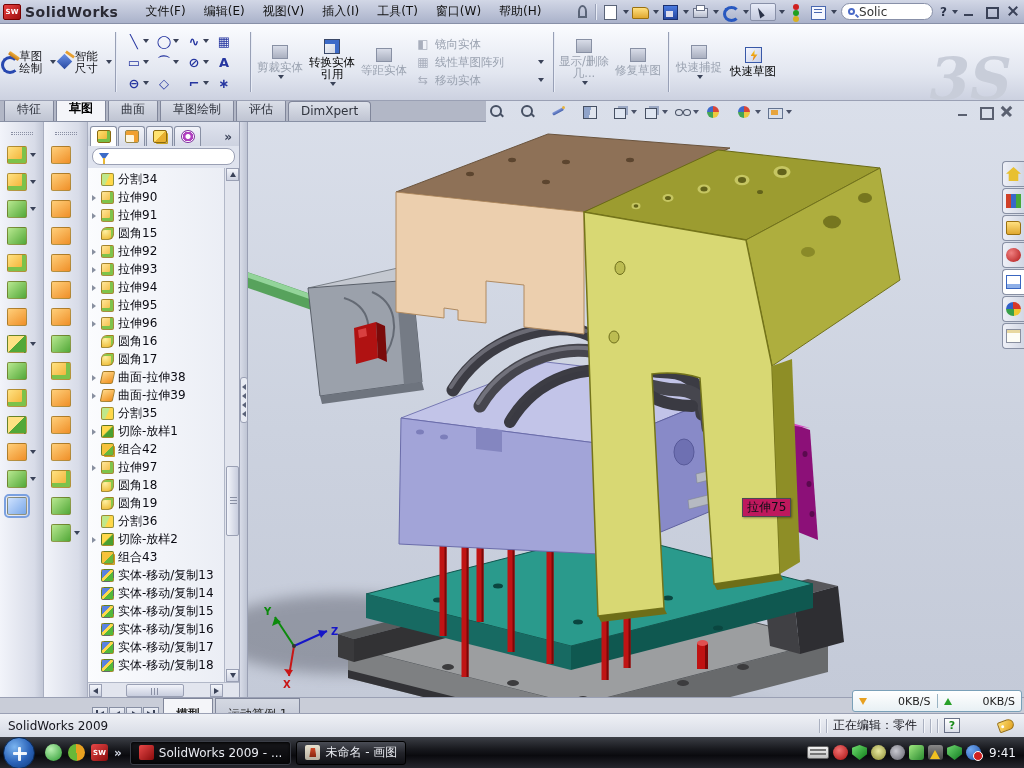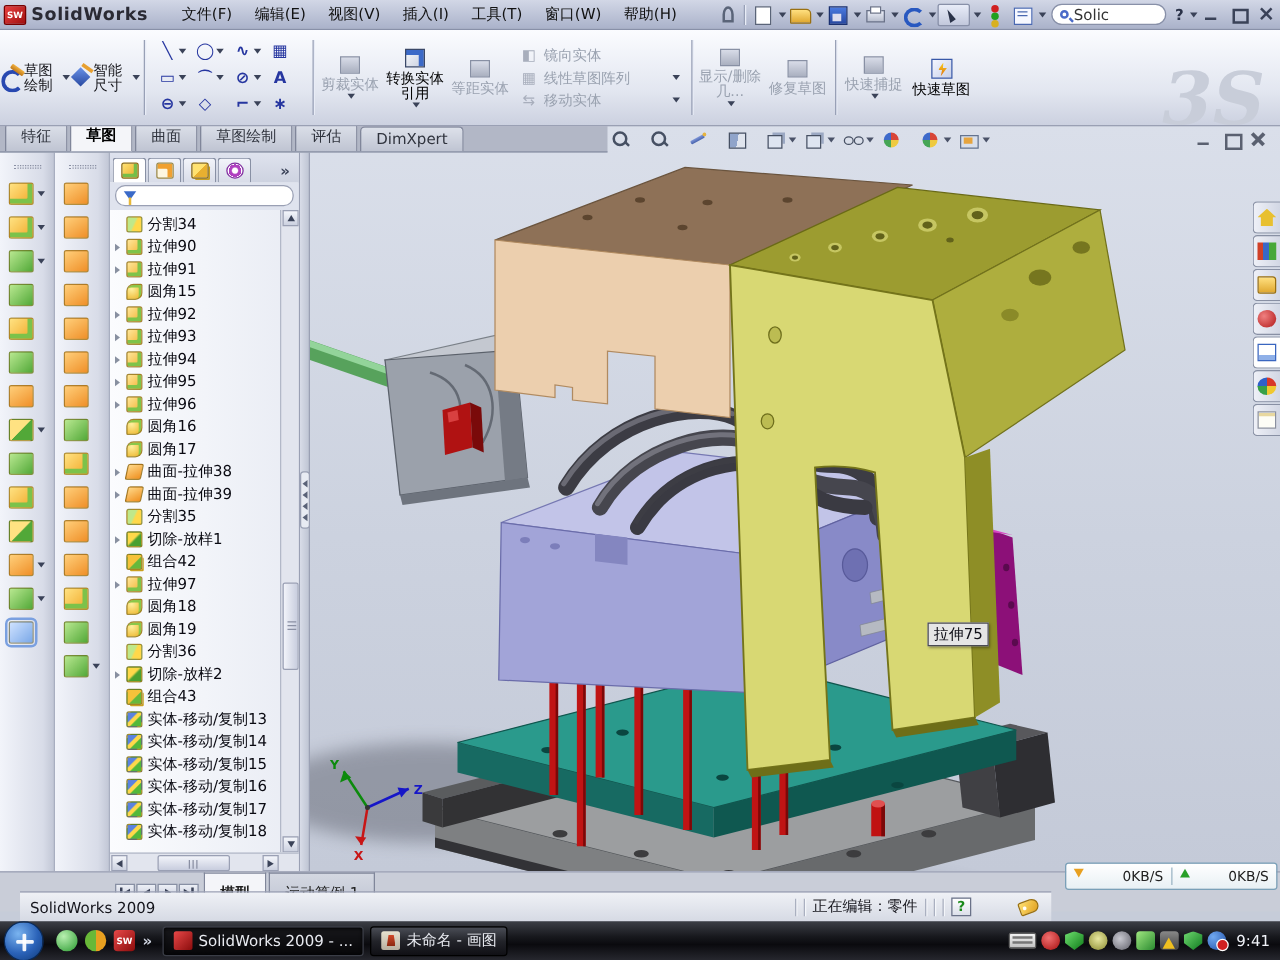--- a/index.html
+++ b/index.html
@@ -157,42 +157,42 @@
 .tpbtn{width:22px;height:26px;border:1px solid #8890a4;border-right:none;border-radius:4px 0 0 4px;background:linear-gradient(90deg,#eef0f7,#d2d7e4);display:flex;align-items:center;justify-content:center}
 .tpbtn.active{background:#fff}
 .tp-i{width:15px;height:14px}
 .tp-home{background:#e8c030;clip-path:polygon(50% 0,100% 48%,82% 48%,82% 100%,18% 100%,18% 48%,0 48%)}
 .tp-lib{background:linear-gradient(90deg,#d04028 32%,#3868c8 32% 64%,#48a838 64%)}
 .tp-folder{background:linear-gradient(#ffe080,#e0a830);border:1px solid #9a7010;border-radius:1px 3px 2px 2px}
 .tp-sws{background:radial-gradient(circle at 35% 35%,#f08080,#b01818);border-radius:50%}
 .tp-pal{background:#fff;border:1.5px solid #3a66c0;box-shadow:inset 0 -4px 0 #8fb0e8}
 .tp-ball{background:conic-gradient(#d83828 0 25%,#f0c830 0 50%,#38a048 0 75%,#3060c8 0);border-radius:50%}
 .tp-doc{background:#fdfdf6;border:1px solid #8a90a0;box-shadow:inset 0 3px 0 #e8d8a0}
-#tooltip{position:absolute;left:742px;top:498px;background:#e5e5e5;border:1px solid #4a4a52;padding:0 4px;font-size:12px;color:#101018;z-index:8;box-shadow:1px 1px 2px rgba(0,0,0,.35)}
+#tooltip{position:absolute;left:742px;top:498px;background:#be185d;border:1px solid #4a4a52;padding:0 4px;font-size:12px;color:#101018;z-index:8;box-shadow:1px 1px 2px rgba(0,0,0,.35)}
 
 
 #modeltabs{position:absolute;left:0;top:697px;width:1024px;height:32px;background:#c9cdd8;display:flex;align-items:stretch;padding-left:92px;z-index:6;border-top:1px solid #9aa0b4}
 .mnav{display:flex;gap:1px;align-items:center;margin-right:4px}
 .mnb{width:16px;height:13px;background:linear-gradient(#eceff6,#c6cbda);border:1px solid #8890a4;display:flex;align-items:center;justify-content:center;gap:1px}
 .bar-l{width:2px;height:7px;background:#3a4258}
 .mtab{padding:0 12px;display:flex;align-items:center;border:1px solid #80869a;border-bottom:none;background:linear-gradient(#d4d8e2,#bcc1d0);font-size:12px;color:#222;margin-right:2px}
 .mtab.active{background:#f4f5f9;font-weight:bold}
 
 
-#statusbar{position:absolute;left:16px;top:713px;width:825px;height:24px;background:linear-gradient(#eff1f6,#d6dae4);border-top:1px solid #9aa0b4;display:flex;align-items:center;z-index:6;color:#15151c}
+#statusbar{position:absolute;left:0;top:713px;width:1024px;height:24px;background:linear-gradient(#eff1f6,#d6dae4);border-top:1px solid #9aa0b4;display:flex;align-items:center;z-index:6;color:#15151c}
 #statusbar .appname{padding-left:8px}
 #statusbar .right{margin-left:auto;display:flex;align-items:center;gap:6px;padding-right:10px}
 .ssep{width:1px;height:14px;background:#aab0c0;box-shadow:1px 0 0 #f4f6fa}
 .helpbox{width:16px;height:15px;border:1px solid #6a7288;background:linear-gradient(#fff,#dce0ea);color:#1a8a1a;font-weight:bold;font-size:11px;display:flex;align-items:center;justify-content:center}
 .tagicon{width:16px;height:11px;background:linear-gradient(135deg,#ffe070,#e0a020);border:1px solid #9a7010;border-radius:2px 6px 6px 2px;position:relative;transform:rotate(-20deg)}
 .tagicon::after{content:"";position:absolute;left:2px;top:3px;width:3px;height:3px;border-radius:50%;background:#fff}
 
 
 #netwidget{position:absolute;left:852px;top:690px;width:170px;height:22px;background:linear-gradient(#ffffff,#e8f0f4);border:1px solid #7aa0b8;border-radius:3px;display:flex;align-items:center;z-index:9;font-size:11px;color:#222}
-#netwidget .half{flex:1;display:flex;align-items:flex-start;justify-content:space-between;padding:0 6px}
+#netwidget .half{flex:1;display:flex;align-items:center;justify-content:space-between;padding:0 6px}
 #netwidget .div{width:1px;height:14px;background:#9ab4c4}
 .arr-dn{width:0;height:0;border-left:4px solid transparent;border-right:4px solid transparent;border-top:7px solid #e8a020}
 .arr-up{width:0;height:0;border-left:4px solid transparent;border-right:4px solid transparent;border-bottom:7px solid #28a028}
 
 
 #taskbar{position:absolute;left:0;top:737px;width:1024px;height:31px;background:linear-gradient(#3c3f46 0%,#17181d 40%,#0a0a0e 60%,#26272e 100%);display:flex;align-items:center;z-index:10}
 .orb{width:32px;height:32px;border-radius:50%;margin-left:3px;background:radial-gradient(circle at 35% 30%,#7ab4f0,#2a62b8 55%,#103a78);border:1px solid #0a2a58;position:relative;flex:none}
 .orb::before{content:"";position:absolute;left:9px;top:14px;width:14px;height:3px;background:rgba(255,255,255,.92);border-radius:1px}
 .orb::after{content:"";position:absolute;left:14px;top:9px;width:3px;height:14px;background:rgba(255,255,255,.92);border-radius:1px}
 .qlaunch{display:flex;align-items:center;gap:6px;margin:0 8px 0 10px}

